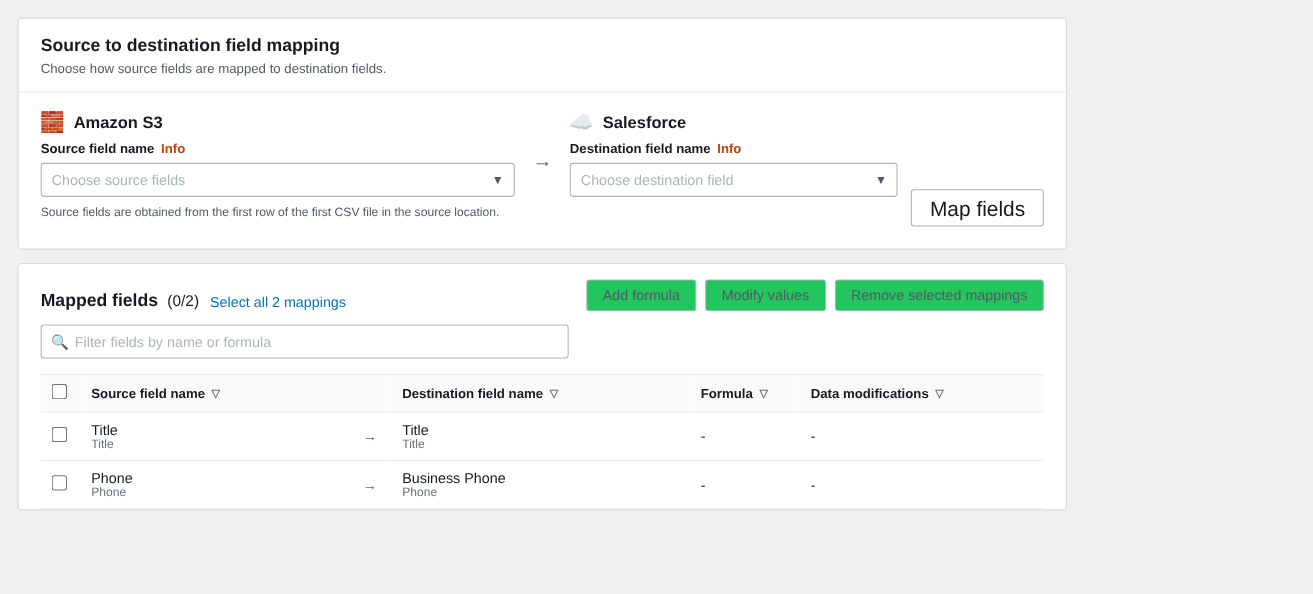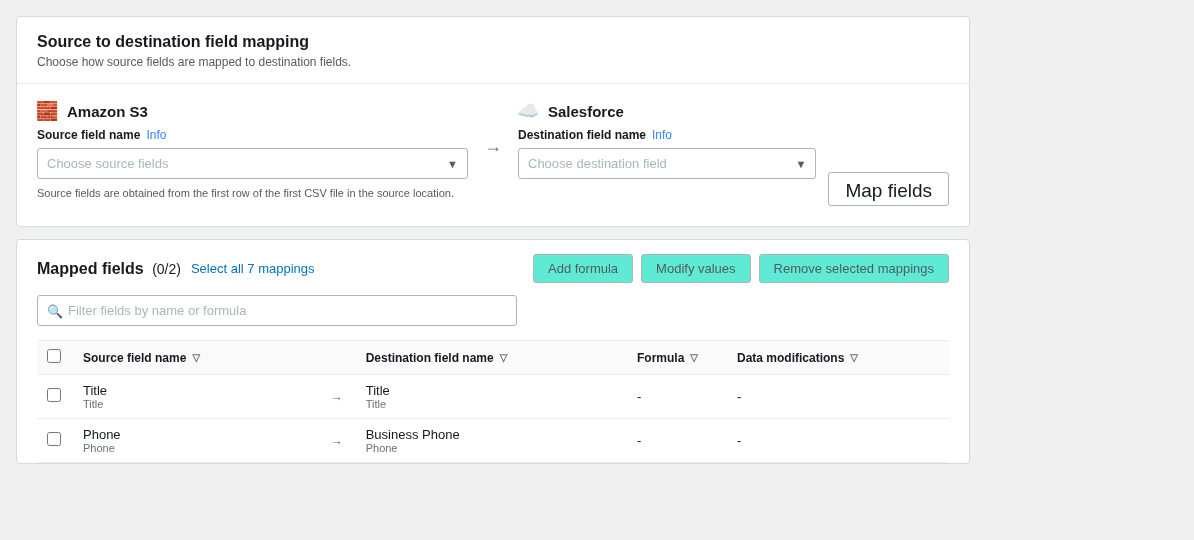--- a/index.html
+++ b/index.html
@@ -77,23 +77,23 @@
     .field-label-row {
       display: flex;
       align-items: center;
       gap: 6px;
       margin-bottom: 6px;
       font-size: 12px;
       font-weight: 600;
       color: #16191f;
     }
     .info-link {
-      color: #3b82f6;
+      color: #c2410c;
       font-size: 12px;
-      font-weight: 400;
+      font-weight: 700;
       cursor: pointer;
       text-decoration: none;
     }
     .select-wrapper {
       position: relative;
       width: 100%;
     }
     .select-field {
       width: 100%;
       padding: 7px 32px 7px 10px;
@@ -136,21 +136,21 @@
     .dest-row-wrapper {
       display: flex;
       align-items: flex-start;
     }
     
     .mapped-section {
       padding: 14px 20px 0 20px;
     }
     .mapped-header {
       display: flex;
-      align-items: center;
+      align-items: flex-end;
       justify-content: space-between;
       margin-bottom: 12px;
     }
     .mapped-title-group {
       display: flex;
       align-items: center;
       gap: 10px;
     }
     .mapped-title {
       font-size: 16px;
@@ -161,21 +161,21 @@
       font-size: 13px;
       cursor: pointer;
       text-decoration: none;
     }
     .action-buttons {
       display: flex;
       gap: 8px;
     }
     .action-btn {
       padding: 6px 14px;
-      background: #5eead4;
+      background: #22c55e;
       border: 1px solid #aab7b8;
       border-radius: 3px;
       font-size: 13px;
       color: #545b64;
       cursor: pointer;
     }
     .search-wrapper {
       position: relative;
       width: 480px;
       margin-bottom: 14px;
@@ -331,21 +331,21 @@
 
   <div class="card">
     <div class="mapped-section">
 
       <div class="mapped-header">
         <div class="mapped-title-group">
           <span class="mapped-title">
             <span>Mapped fields</span>
             <span style="font-size:14px;font-weight:400;margin-left:4px;">(0/2)</span>
           </span>
-          <a class="select-all-link">Select all 7 mappings</a>
+          <a class="select-all-link">Select all 2 mappings</a>
         </div>
         <div class="action-buttons">
           <button class="action-btn">Add formula</button>
           <button class="action-btn">Modify values</button>
           <button class="action-btn">Remove selected mappings</button>
         </div>
       </div>
 
       <div class="search-wrapper">
         <span class="search-icon-wrap">🔍</span>

